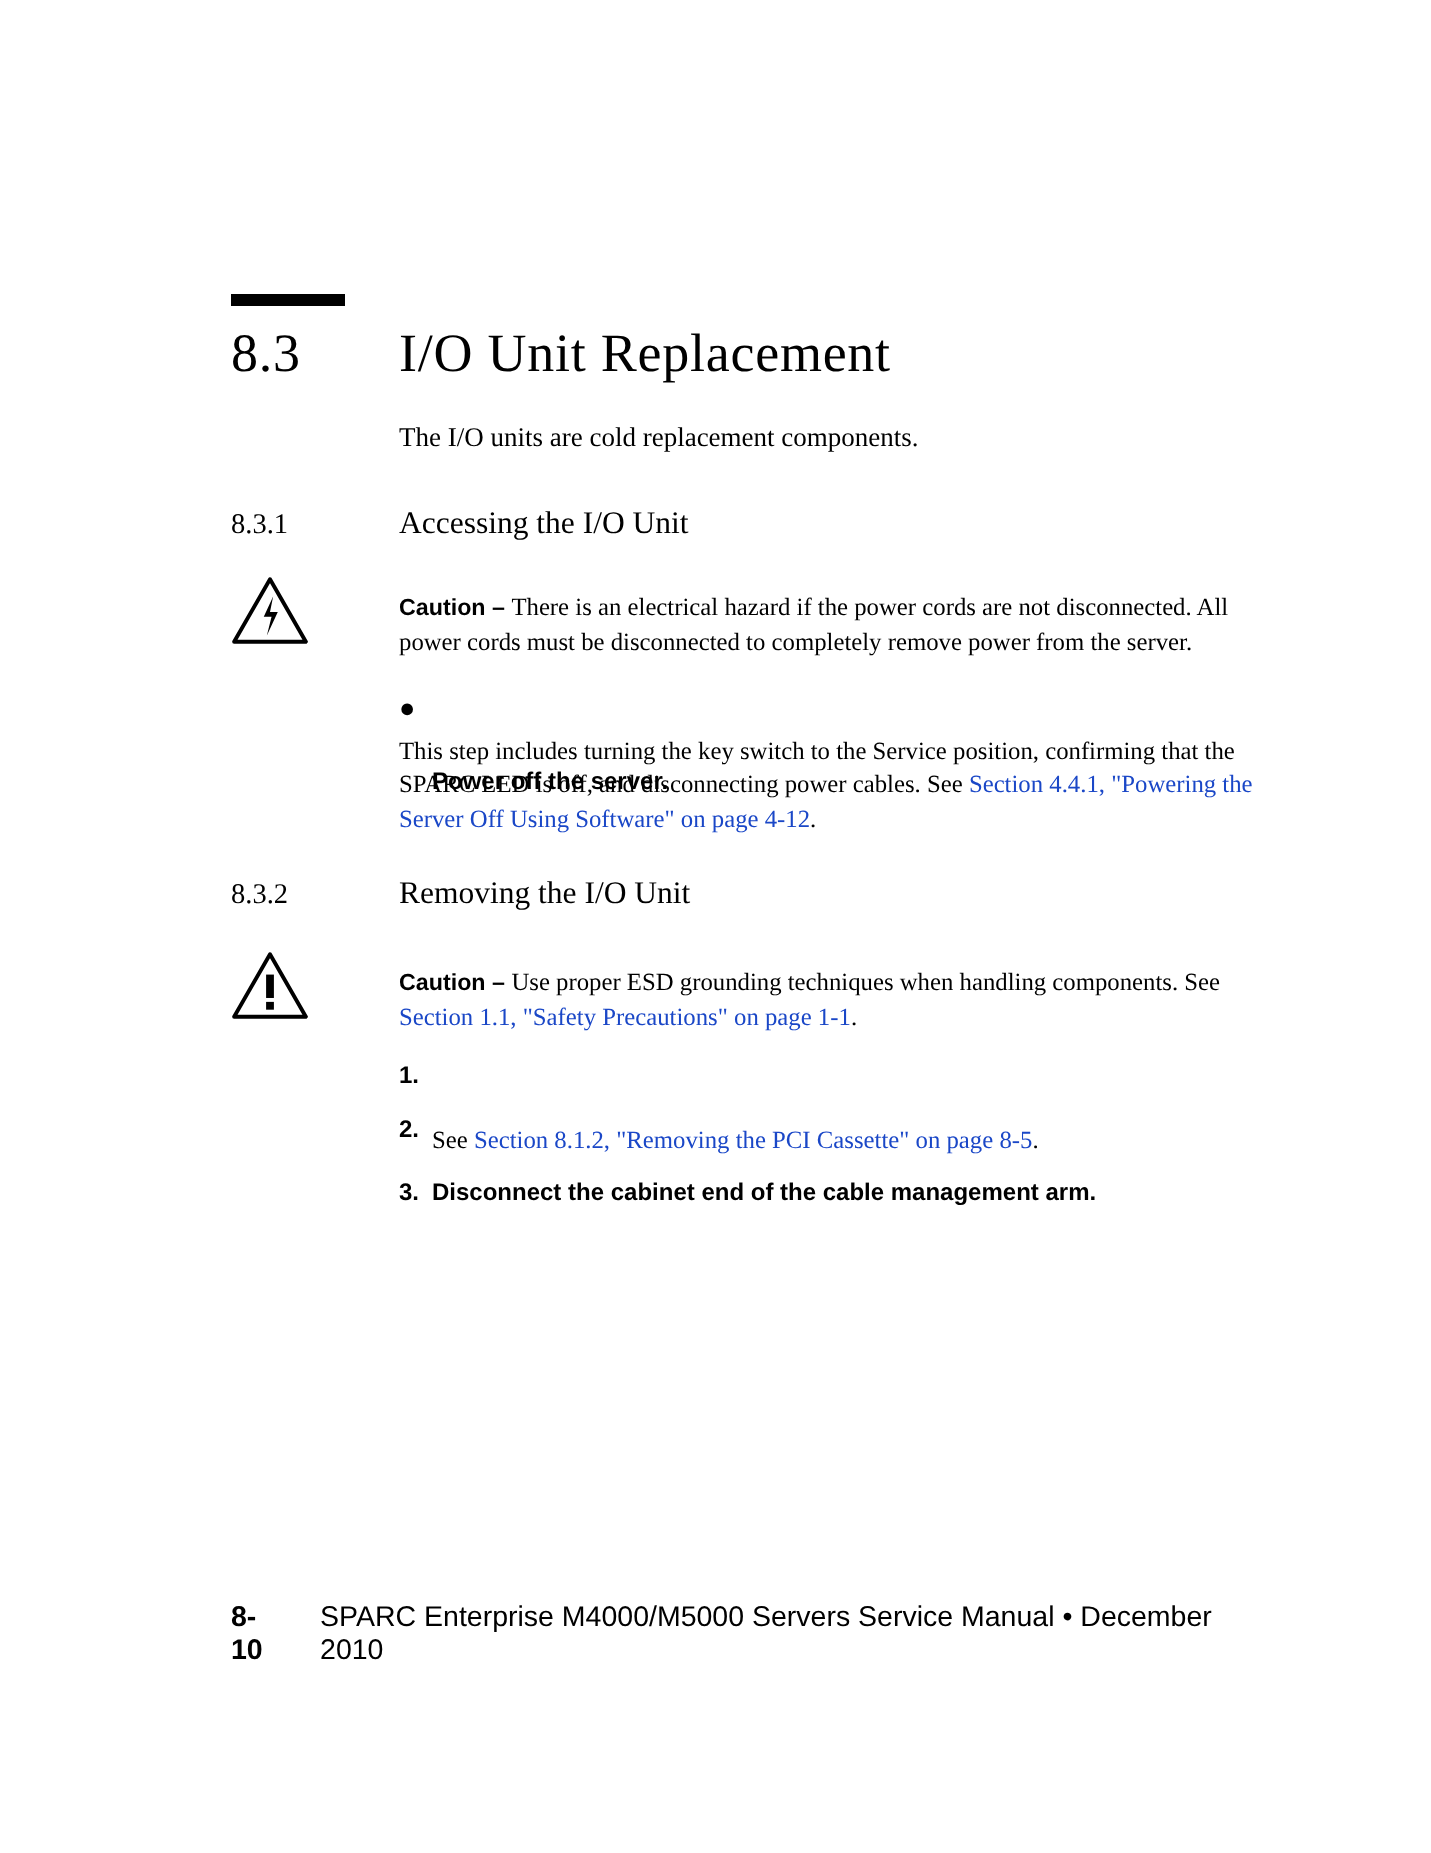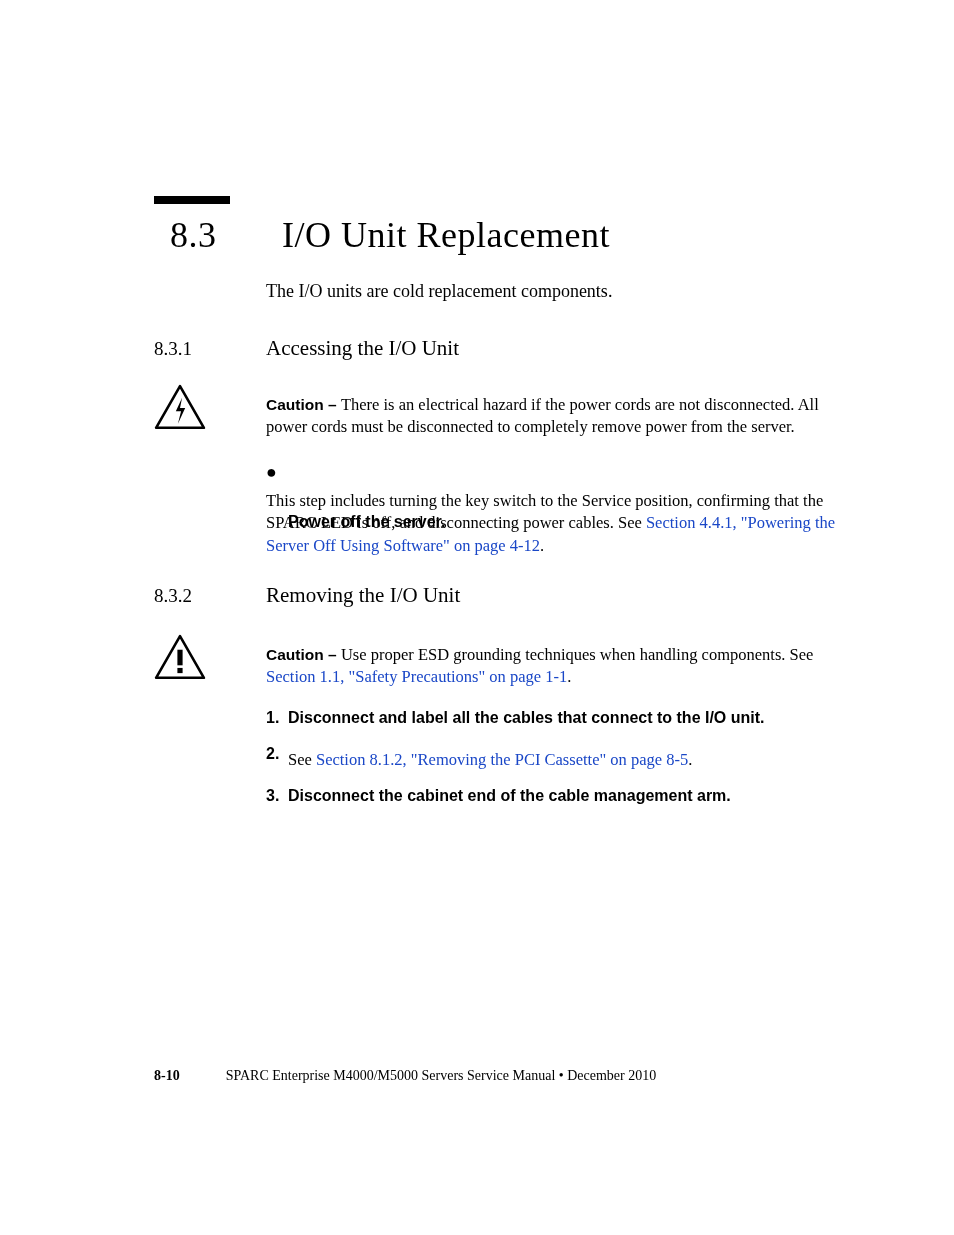--- a/index.html
+++ b/index.html
@@ -20,21 +20,21 @@
   .section-bar {
     position: absolute;
     left: 154px;
     top: 196px;
     width: 76px;
     height: 8px;
     background: #000;
   }
   .h1-row {
     position: absolute;
-    left: 170px;
+    left: 154px;
     top: 214px;
     width: 690px;
     display: flex;
     align-items: flex-end;
   }
   .h1-num {
     font-size: 36px;
     font-weight: 400;
     width: 112px;
     flex-shrink: 0;
@@ -171,24 +171,23 @@
     font-family: "Palatino Linotype", "Book Antiqua", Palatino, Georgia, serif;
     font-weight: 400;
     font-size: 16.5px;
     margin-top: 6px;
   }
   .footer {
     position: absolute;
     left: 154px;
     top: 1068px;
     width: 690px;
-    font-family: Liberation Serif, serif;
-    font-size: 14px;
-    display: flex;
-    gap: 24px;
+    font-family: Liberation Sans, sans-serif;
+    font-size: 19px;
+    display: flex;
   }
   .footer-pn {
     font-weight: 700;
     margin-right: 22px;
   }
 </style>
 </head>
 <body>
 
 <div class="page">
@@ -236,21 +235,20 @@
     <rect x="45" y="65" width="10" height="10" fill="#000"></rect>
   </svg>
 
   <div class="caution-b">
     <span class="bold-label">Caution – </span><span>Use proper ESD grounding techniques when handling components. See </span><span class="link">Section 1.1, "Safety Precautions" on page 1-1</span><span>.</span>
   </div>
 
   <div class="ol">
     <div class="ol-item">
       <span class="ol-num">1.</span>
-      <span class="ol-body-bold">Disconnect and label all the cables that connect to the I/O unit.</span>
     </div>
     <div class="ol-item">
       <span class="ol-num">2.</span>
       <div>
         <div class="ol-sub">
           <span>See </span><span class="link">Section 8.1.2, "Removing the PCI Cassette" on page 8-5</span><span>.</span>
         </div>
       </div>
     </div>
     <div class="ol-item">

